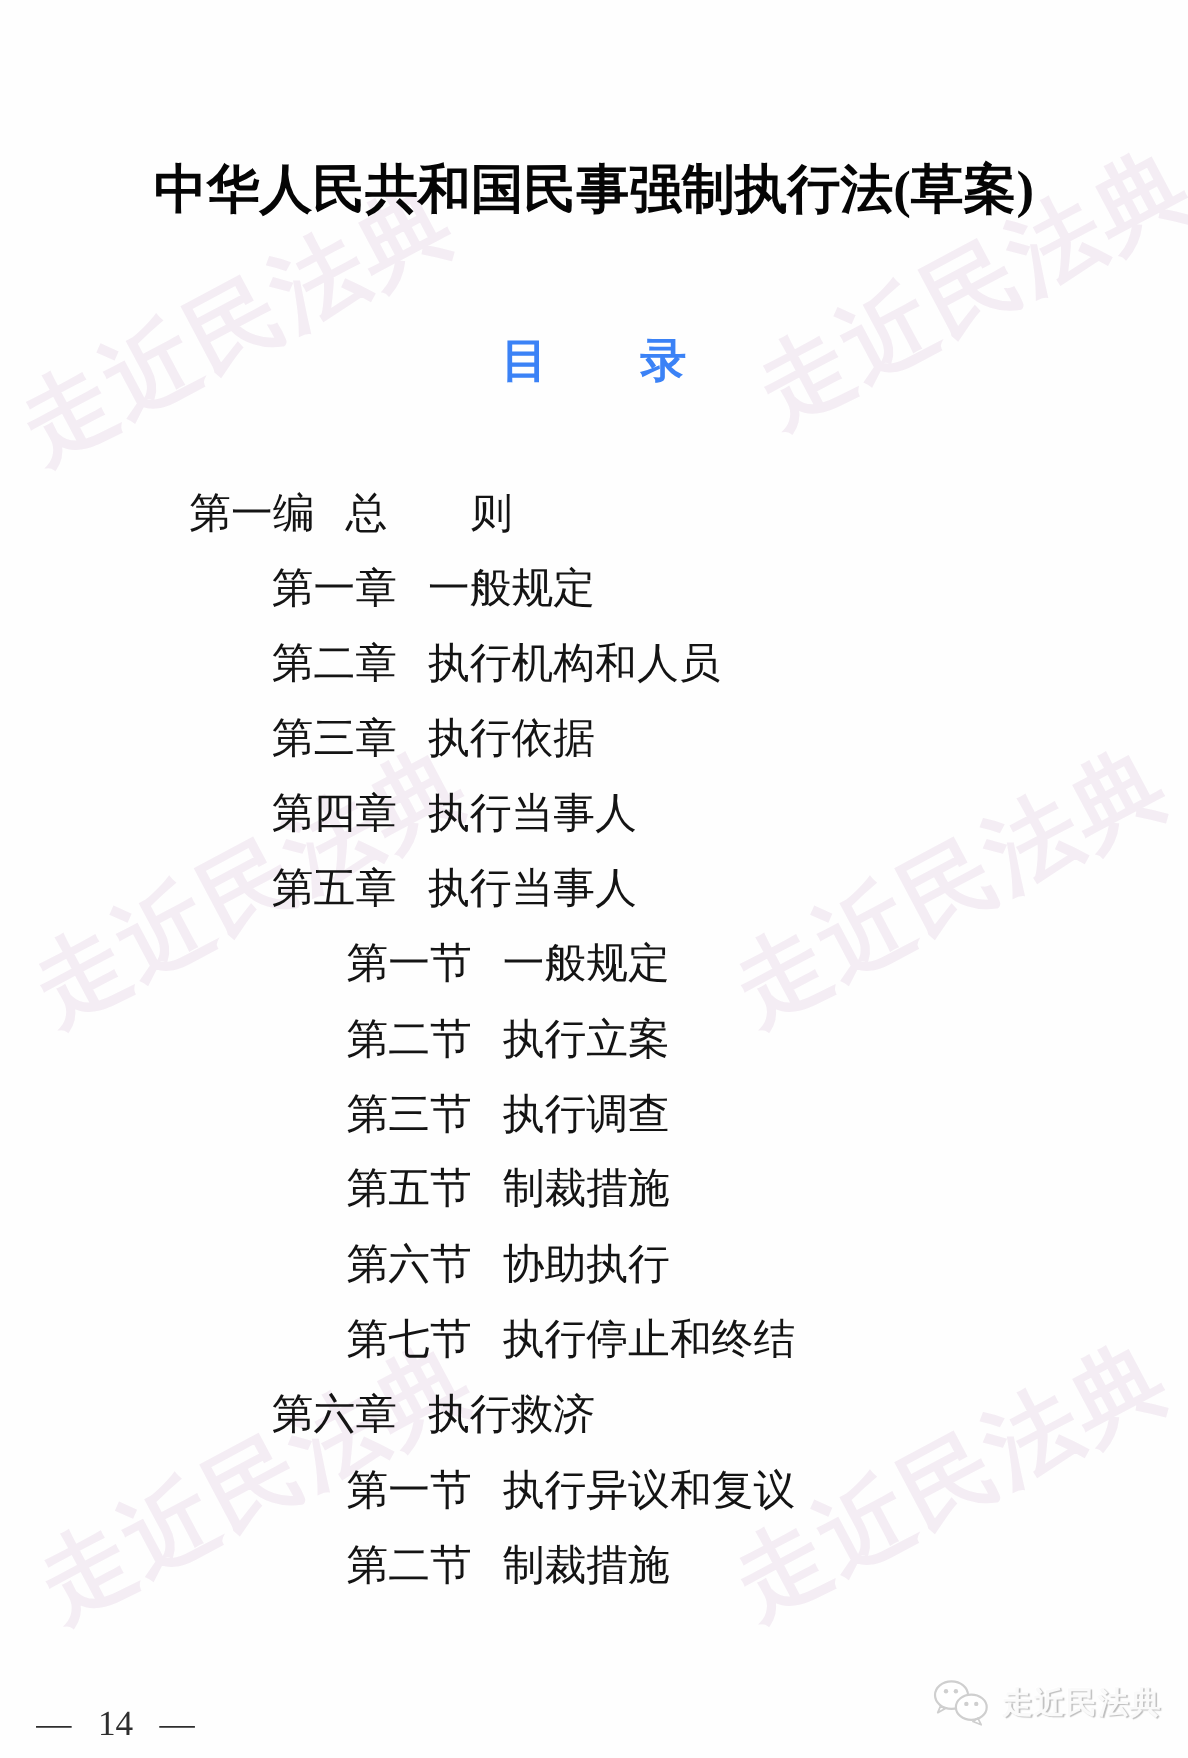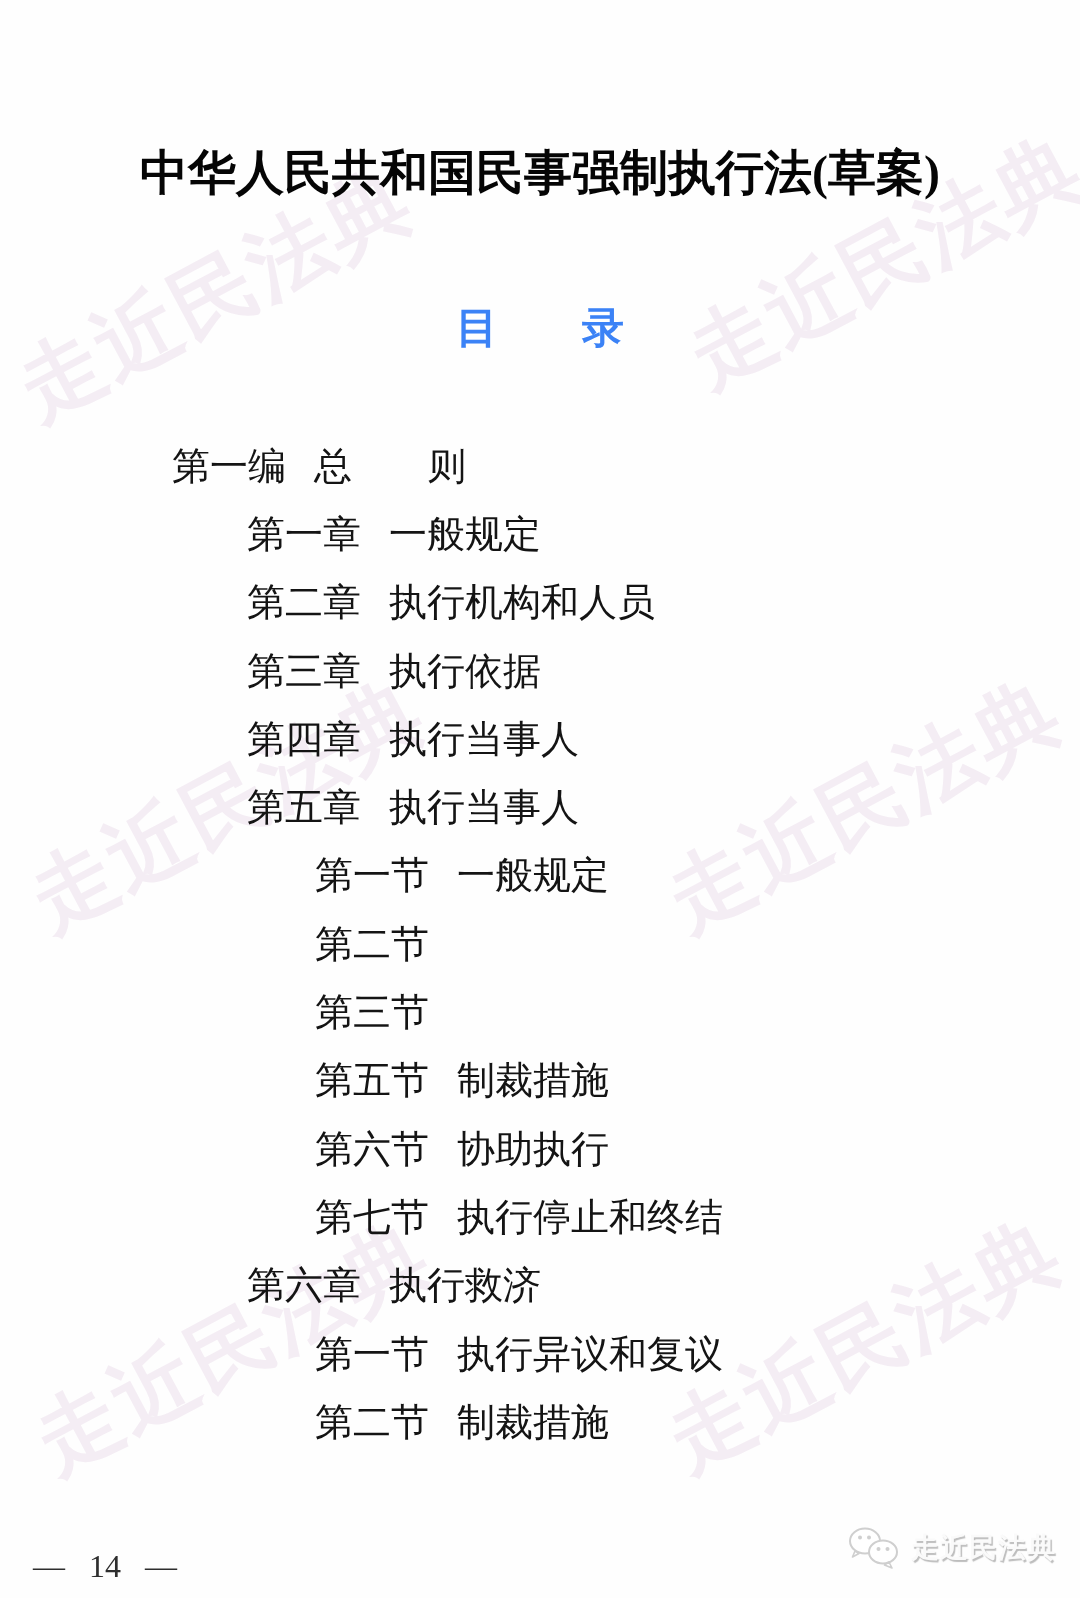--- a/index.html
+++ b/index.html
@@ -96,23 +96,25 @@
       <div class="toc-row lv2">
         <span class="entry-label">第五章</span>
         <span class="entry-title">执行当事人</span>
       </div>
       <div class="toc-row lv3">
         <span class="entry-label">第一节</span>
         <span class="entry-title">一般规定</span>
       </div>
       <div class="toc-row lv3">
         <span class="entry-label">第二节</span>
+        <span class="entry-title">执行立案</span>
       </div>
       <div class="toc-row lv3">
         <span class="entry-label">第三节</span>
+        <span class="entry-title">执行调查</span>
       </div>
       <div class="toc-row lv3">
         <span class="entry-label">第五节</span>
         <span class="entry-title">制裁措施</span>
       </div>
       <div class="toc-row lv3">
         <span class="entry-label">第六节</span>
         <span class="entry-title">协助执行</span>
       </div>
       <div class="toc-row lv3">

